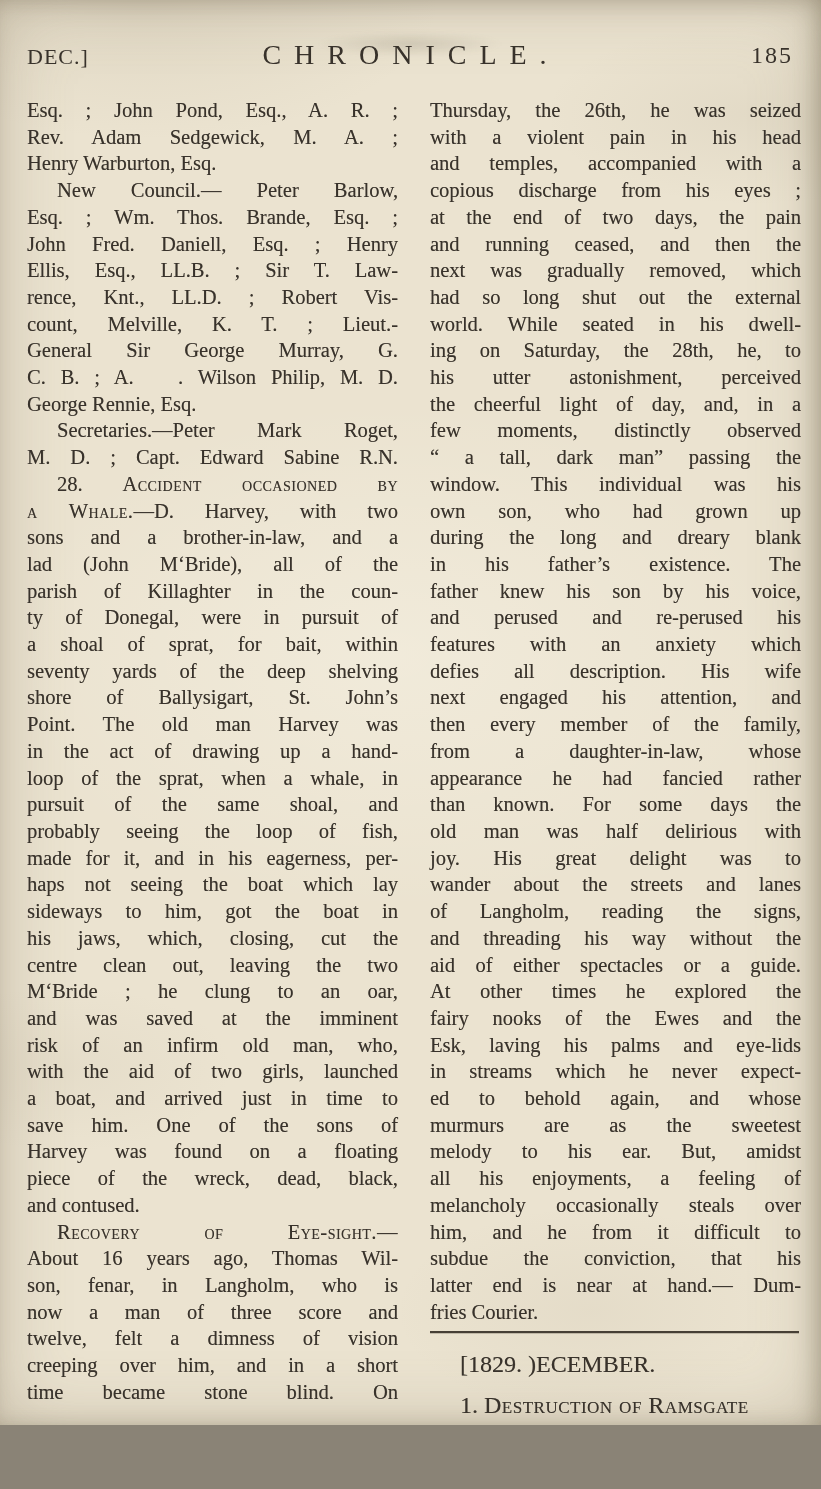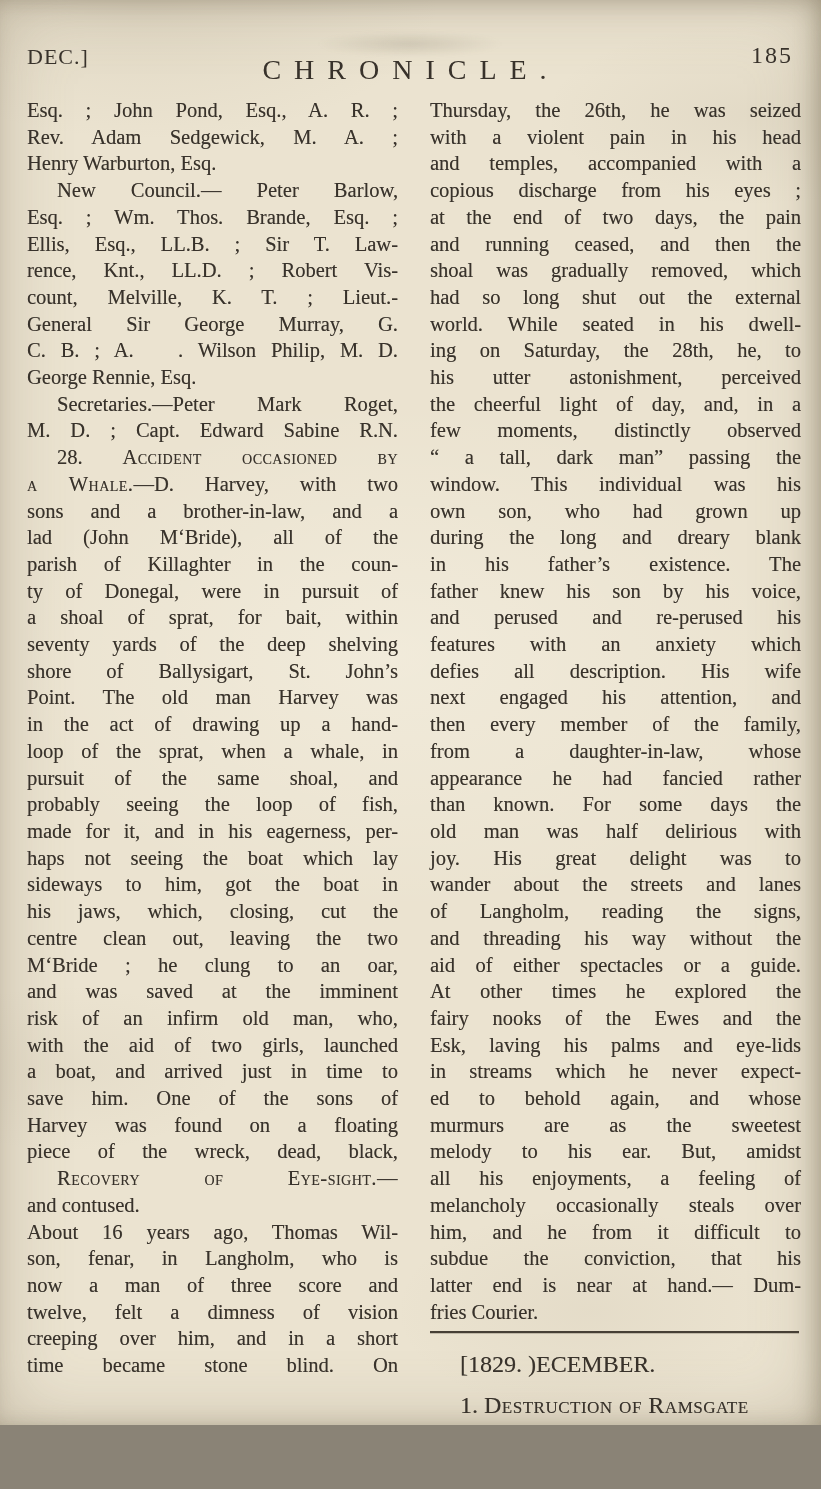--- a/index.html
+++ b/index.html
@@ -23,21 +23,21 @@
       inset 0 12px 26px -12px rgba(110,98,74,0.28),
       inset 0 -10px 22px -12px rgba(110,98,74,0.20);
   }
   .ghost{
     position:absolute;top:28px;left:295px;width:230px;height:32px;
     background:radial-gradient(closest-side, rgba(128,120,100,0.22), transparent 80%);
     filter:blur(2px);
   }
   .header{position:absolute;top:36px;left:27px;right:26px;height:38px;}
   .month{position:absolute;left:0;top:8px;font-size:22px;letter-spacing:1px;}
-  .title{position:absolute;left:50%;transform:translateX(-50%);top:18px;font-size:28px;letter-spacing:13px;white-space:nowrap;}
+  .title{position:absolute;left:50%;transform:translateX(-50%);top:3px;font-size:28px;letter-spacing:13px;white-space:nowrap;}
   .pagenum{position:absolute;right:2px;top:6px;font-size:24px;letter-spacing:2px;}
   .columns{position:absolute;top:97px;left:27px;width:774px;display:flex;gap:32px;}
   .col{flex:1;min-width:0;}
   .line{
     font-size:20.5px;line-height:26.7px;
     text-align:justify;text-align-last:justify;
     text-shadow:0.2px 0.3px 0.6px rgba(56,50,43,0.45);
   }
   .line.ind{text-indent:30px;}
   .line.last{text-align:left;text-align-last:left;}
@@ -59,20 +59,21 @@
     <span class="pagenum">185</span>
   </div>
 
   <div class="columns">
     <div class="col">
         <div class="line"><span>Esq. ; John Pond, Esq., A. R. ;</span></div>
         <div class="line"><span>Rev. Adam Sedgewick, M. A. ;</span></div>
         <div class="line last"><span>Henry Warburton, Esq.</span></div>
         <div class="line ind"><span class="i">New Council.</span><span>— Peter Barlow,</span></div>
         <div class="line"><span>Esq. ; Wm. Thos. Brande, Esq. ;</span></div>
+        <div class="line"><span>John Fred. Daniell, Esq. ; Henry</span></div>
         <div class="line"><span>Ellis, Esq., LL.B. ; Sir T. Law-</span></div>
         <div class="line"><span>rence, Knt., LL.D. ; Robert Vis-</span></div>
         <div class="line"><span>count, Melville, K. T. ; Lieut.-</span></div>
         <div class="line"><span>General Sir George Murray, G.</span></div>
         <div class="line"><span>C. B. ; A. &nbsp;&nbsp;. Wilson Philip, M. D.</span></div>
         <div class="line last"><span>George Rennie, Esq.</span></div>
         <div class="line ind"><span class="i">Secretaries.</span><span>—Peter Mark Roget,</span></div>
         <div class="line"><span>M. D. ; Capt. Edward Sabine R.N.</span></div>
         <div class="line ind"><span>28. </span><span class="sc">Accident occasioned by</span></div>
         <div class="line"><span class="sc">a Whale.</span><span>—D. Harvey, with two</span></div>
@@ -94,38 +95,38 @@
         <div class="line"><span>his jaws, which, closing, cut the</span></div>
         <div class="line"><span>centre clean out, leaving the two</span></div>
         <div class="line"><span>M‘Bride ; he clung to an oar,</span></div>
         <div class="line"><span>and was saved at the imminent</span></div>
         <div class="line"><span>risk of an infirm old man, who,</span></div>
         <div class="line"><span>with the aid of two girls, launched</span></div>
         <div class="line"><span>a boat, and arrived just in time to</span></div>
         <div class="line"><span>save him. One of the sons of</span></div>
         <div class="line"><span>Harvey was found on a floating</span></div>
         <div class="line"><span>piece of the wreck, dead, black,</span></div>
+        <div class="line last"><span>and contused.</span></div>
         <div class="line ind"><span class="sc">Recovery of Eye-sight.—</span></div>
-        <div class="line last"><span>and contused.</span></div>
         <div class="line"><span>About 16 years ago, Thomas Wil-</span></div>
         <div class="line"><span>son, fenar, in Langholm, who is</span></div>
         <div class="line"><span>now a man of three score and</span></div>
         <div class="line"><span>twelve, felt a dimness of vision</span></div>
         <div class="line"><span>creeping over him, and in a short</span></div>
         <div class="line"><span>time became stone blind. On</span></div>
       </div>
     <div class="col">
       <div>
           <div class="line"><span>Thursday, the 26th, he was seized</span></div>
           <div class="line"><span>with a violent pain in his head</span></div>
           <div class="line"><span>and temples, accompanied with a</span></div>
           <div class="line"><span>copious discharge from his eyes ;</span></div>
           <div class="line"><span>at the end of two days, the pain</span></div>
           <div class="line"><span>and running ceased, and then the</span></div>
-          <div class="line"><span>shoal was gradually removed, which</span></div>
+          <div class="line"><span>next was gradually removed, which</span></div>
           <div class="line"><span>had so long shut out the external</span></div>
           <div class="line"><span>world. While seated in his dwell-</span></div>
           <div class="line"><span>ing on Saturday, the 28th, he, to</span></div>
           <div class="line"><span>his utter astonishment, perceived</span></div>
           <div class="line"><span>the cheerful light of day, and, in a</span></div>
           <div class="line"><span>few moments, distinctly observed</span></div>
           <div class="line"><span>“ a tall, dark man” passing the</span></div>
           <div class="line"><span>window. This individual was his</span></div>
           <div class="line"><span>own son, who had grown up</span></div>
           <div class="line"><span>during the long and dreary blank</span></div>

